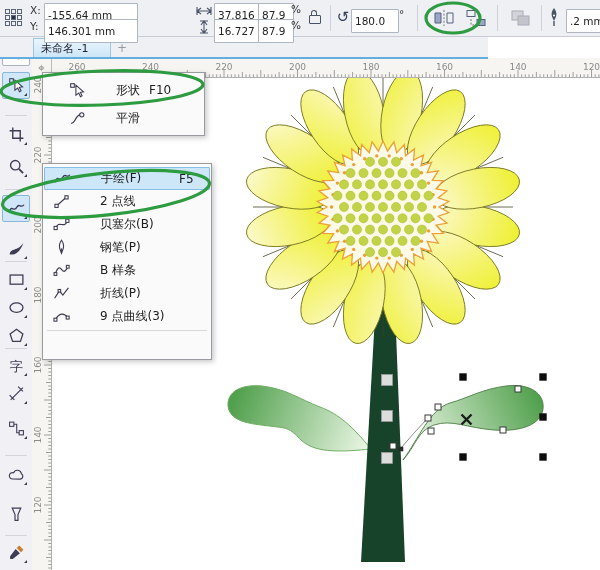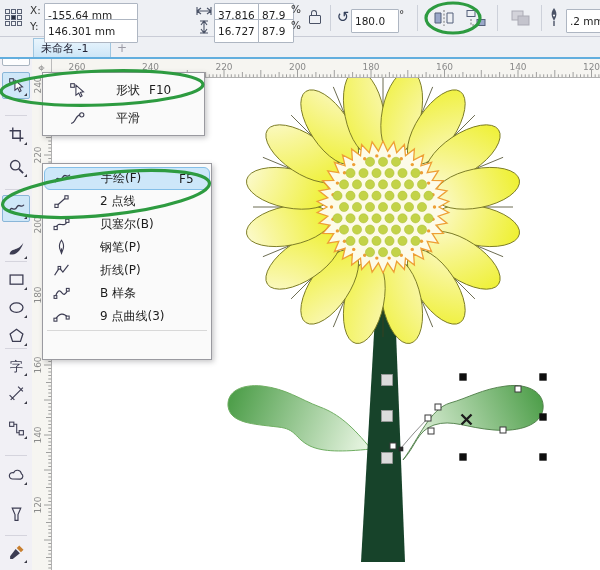--- a/index.html
+++ b/index.html
@@ -15,21 +15,21 @@
   .pbtn{position:absolute;display:flex;align-items:center;justify-content:center;}
   .origin-grid{position:absolute;left:5px;top:9px;width:17px;height:17px;display:grid;
                grid-template-columns:repeat(3,5px);grid-template-rows:repeat(3,5px);gap:1px;}
   .origin-grid i{border:1px solid #5a6275;background:#eef0f4;box-sizing:border-box;}
   .origin-grid i.c{background:#2b3242;}
   .lockbody{position:relative;width:10px;height:7px;border:1.4px solid #4a5266;border-radius:1px;margin-top:5px;}
   .lockbody:before{content:"";position:absolute;left:1px;top:-6px;width:4px;height:5px;
                    border:1.4px solid #4a5266;border-bottom:none;border-radius:3px 3px 0 0;}
   .rotglyph{font-size:15px;color:#34405a;line-height:1;}
   
-  .tabbar{position:absolute;left:0;top:36px;width:600px;height:21px;background:#eef0f4;
+  .tabbar{position:absolute;left:0;top:36px;width:488px;height:21px;background:#eef0f4;
           border-bottom:2px solid #62aede;z-index:55;}
   .doctab{position:absolute;left:33px;top:2px;width:78px;height:19px;
           background:linear-gradient(#e9f5fd,#cde6f7);border:1px solid #9fc6e0;border-bottom:none;
           display:flex;align-items:center;padding-left:7px;font-size:11px;color:#223;box-sizing:border-box;}
   .newtab{position:absolute;left:115px;top:5px;width:14px;height:13px;color:#9a9aa4;font-size:12px;
           display:flex;align-items:center;justify-content:center;}
   
   .hruler{position:absolute;left:52px;top:58px;width:548px;height:20px;background:#f6f5f1;z-index:20;}
   .vruler{position:absolute;left:32px;top:78px;width:20px;height:492px;background:#f6f5f1;z-index:20;}
   .rorigin{position:absolute;left:32px;top:58px;width:20px;height:20px;background:#f6f5f1;z-index:21;
@@ -47,21 +47,21 @@
   
   .canvas{position:absolute;left:52px;top:78px;width:548px;height:492px;background:#fff;z-index:10;}
   
   .menu{position:absolute;background:#fafafa;border:1px solid #9a9aa0;
         box-shadow:2px 2px 5px rgba(60,60,70,.28);z-index:70;padding:3px 0;box-sizing:border-box;}
   #menu-shape{left:42px;top:72px;width:163px;height:64px;}
   #menu-curve{left:42px;top:163px;width:170px;height:197px;}
   .mitem{position:relative;display:flex;align-items:center;padding-left:2px;box-sizing:border-box;margin:0 1px;}
   #menu-shape .mitem{height:28px;padding-left:18px;}
   #menu-curve .mitem{height:23px;}
-  .mitem.hl{background:#cde7f9;border:1px solid #84bfe8;border-radius:6px;}
+  .mitem.hl{background:#cde7f9;border:1px solid #84bfe8;border-radius:1px;}
   .micon{width:30px;display:flex;align-items:center;justify-content:center;flex:none;}
   .mlabel{margin-left:24px;font-size:12px;color:#1d1d1d;white-space:nowrap;}
   .mshort{position:absolute;font-size:12px;color:#1d1d1d;white-space:nowrap;}
   #menu-shape .mshort{left:105px;}
   #menu-curve .mshort{left:134px;}
   .msep{height:1px;background:#d8d8d8;margin:2px 4px;}
   
   .annosvg{position:absolute;left:0;top:0;z-index:90;pointer-events:none;}
 </style>
 </head>
@@ -780,35 +780,35 @@
           <svg width="17" height="17" viewBox="0 0 16 16">
             <path d="M8,1.2 C9.9,3.8 10.4,6 9.7,8.8 L8,13.5 L6.3,8.8 C5.6,6 6.1,3.8 8,1.2 Z" fill="none" stroke="#3c3c52" stroke-width="1.1"></path>
             <path d="M8,8.8 V13.5" stroke="#3c3c52"></path>
           </svg>
         </span>
         <span class="mlabel">钢笔(P)</span>
       </div>
       <div class="mitem">
         <span class="micon">
           <svg width="17" height="17" viewBox="0 0 16 16">
-            <path d="M1.5,12.5 L6,5.5 L9.3,9.5 L14.5,2.8" fill="none" stroke="#3c3c52" stroke-width="1.1"></path>
-            <rect x="4.8" y="4.2" width="2.4" height="2.4" fill="#fff" stroke="#3c3c52"></rect>
-          </svg>
-        </span>
-        <span class="mlabel">折线(P)</span>
-      </div>
-      <div class="mitem">
-        <span class="micon">
-          <svg width="17" height="17" viewBox="0 0 16 16">
             <path d="M2,11.5 Q5,2.5 8,7 T14,4.5" fill="none" stroke="#3c3c52" stroke-width="1.1"></path>
             <rect x="1" y="10" width="2.6" height="2.6" fill="#fff" stroke="#3c3c52"></rect>
             <rect x="12.6" y="3.2" width="2.6" height="2.6" fill="#fff" stroke="#3c3c52"></rect>
           </svg>
         </span>
         <span class="mlabel">B 样条</span>
+      </div>
+      <div class="mitem">
+        <span class="micon">
+          <svg width="17" height="17" viewBox="0 0 16 16">
+            <path d="M1.5,12.5 L6,5.5 L9.3,9.5 L14.5,2.8" fill="none" stroke="#3c3c52" stroke-width="1.1"></path>
+            <rect x="4.8" y="4.2" width="2.4" height="2.4" fill="#fff" stroke="#3c3c52"></rect>
+          </svg>
+        </span>
+        <span class="mlabel">折线(P)</span>
       </div>
       <div class="mitem">
         <span class="micon">
           <svg width="17" height="17" viewBox="0 0 16 16">
             <path d="M2,11 Q8,1.5 14,9" fill="none" stroke="#3c3c52" stroke-width="1.1"></path>
             <rect x="0.9" y="9.6" width="2.8" height="2.8" fill="#fff" stroke="#3c3c52"></rect>
             <rect x="12.4" y="7.6" width="2.8" height="2.8" fill="#fff" stroke="#3c3c52"></rect>
           </svg>
         </span>
         <span class="mlabel">9 点曲线(3)</span>

